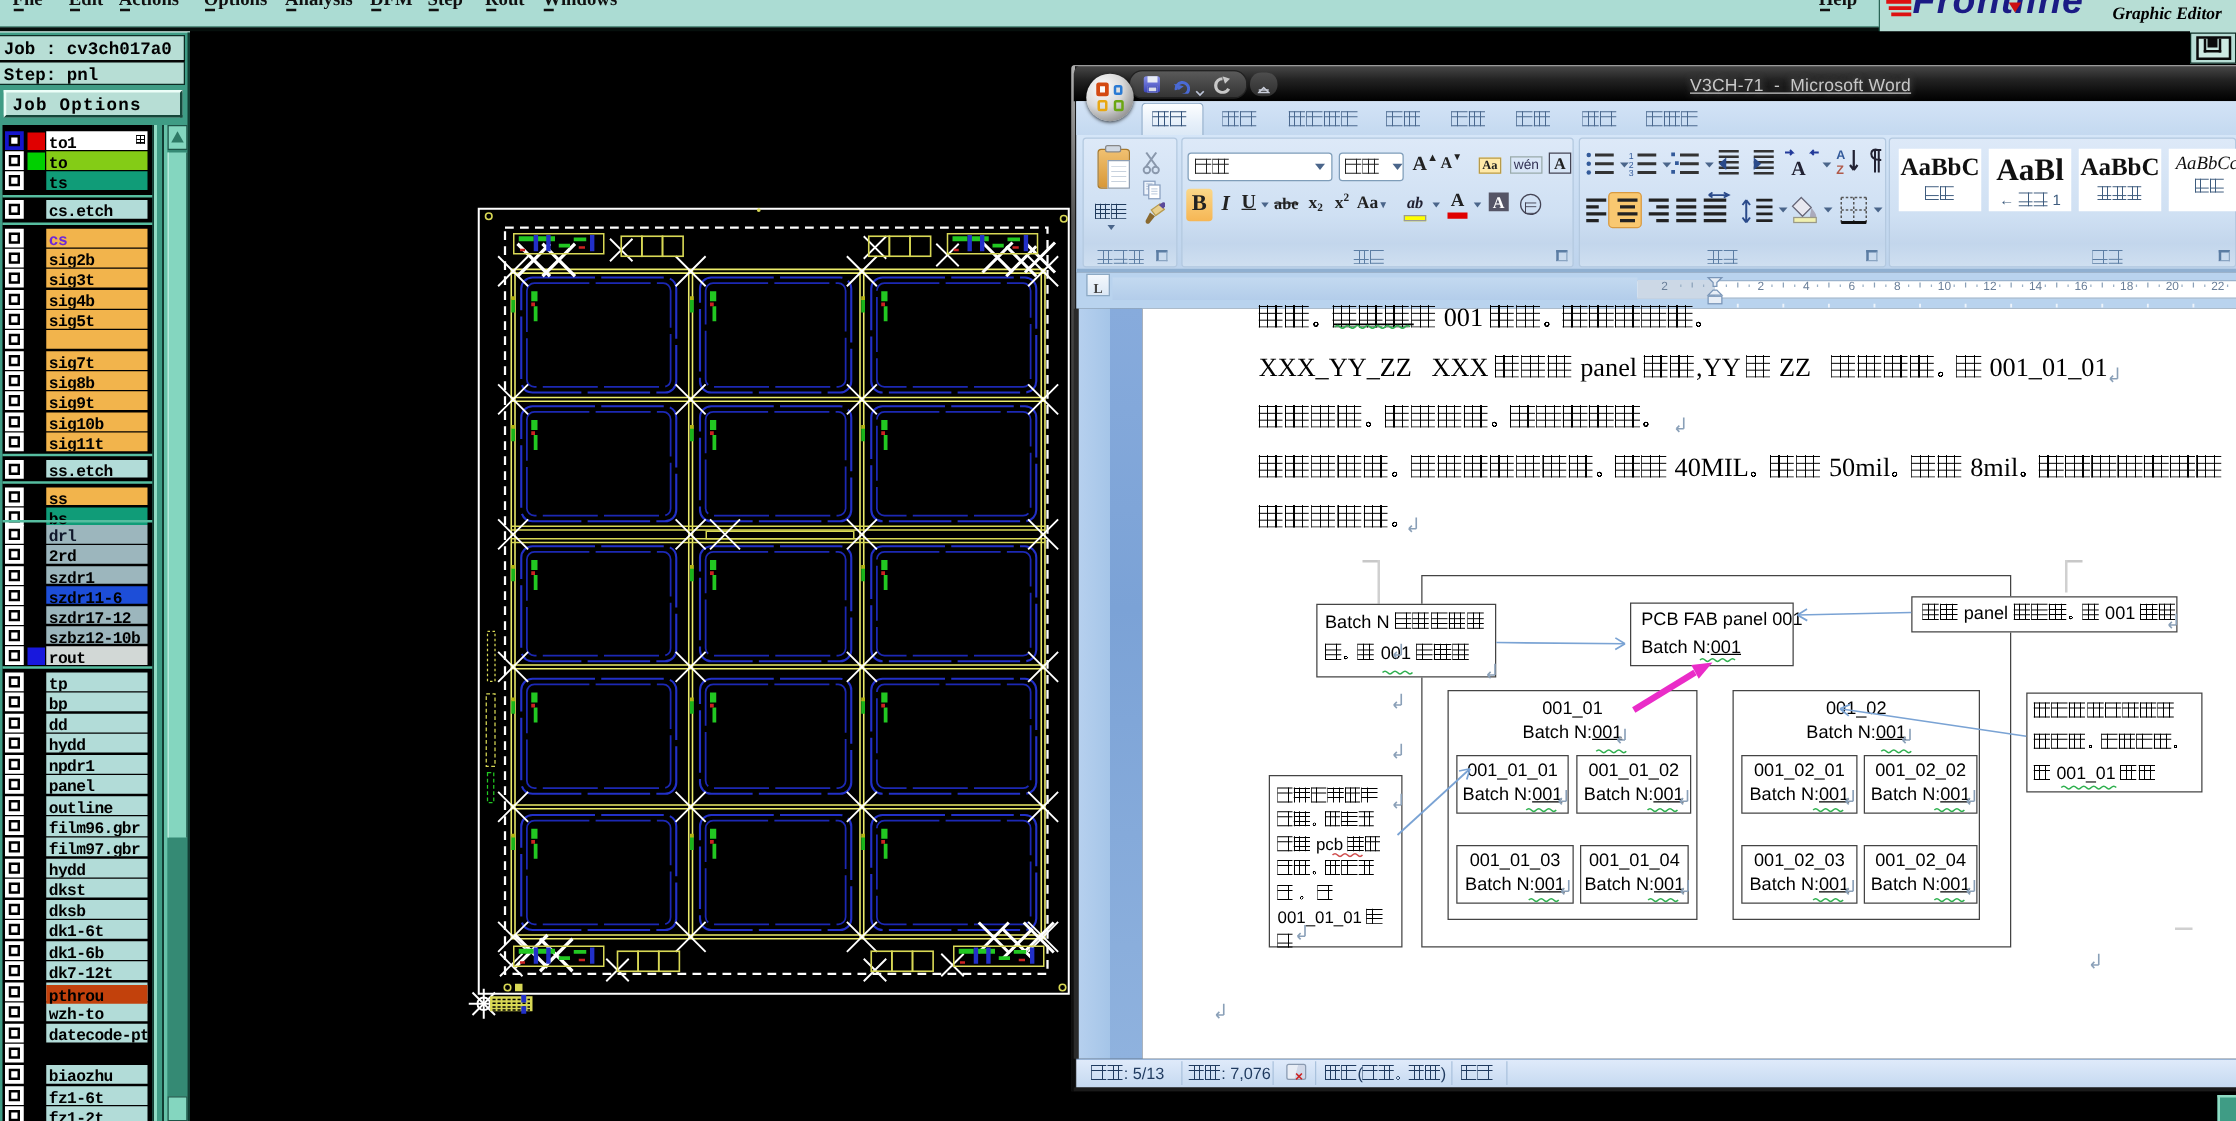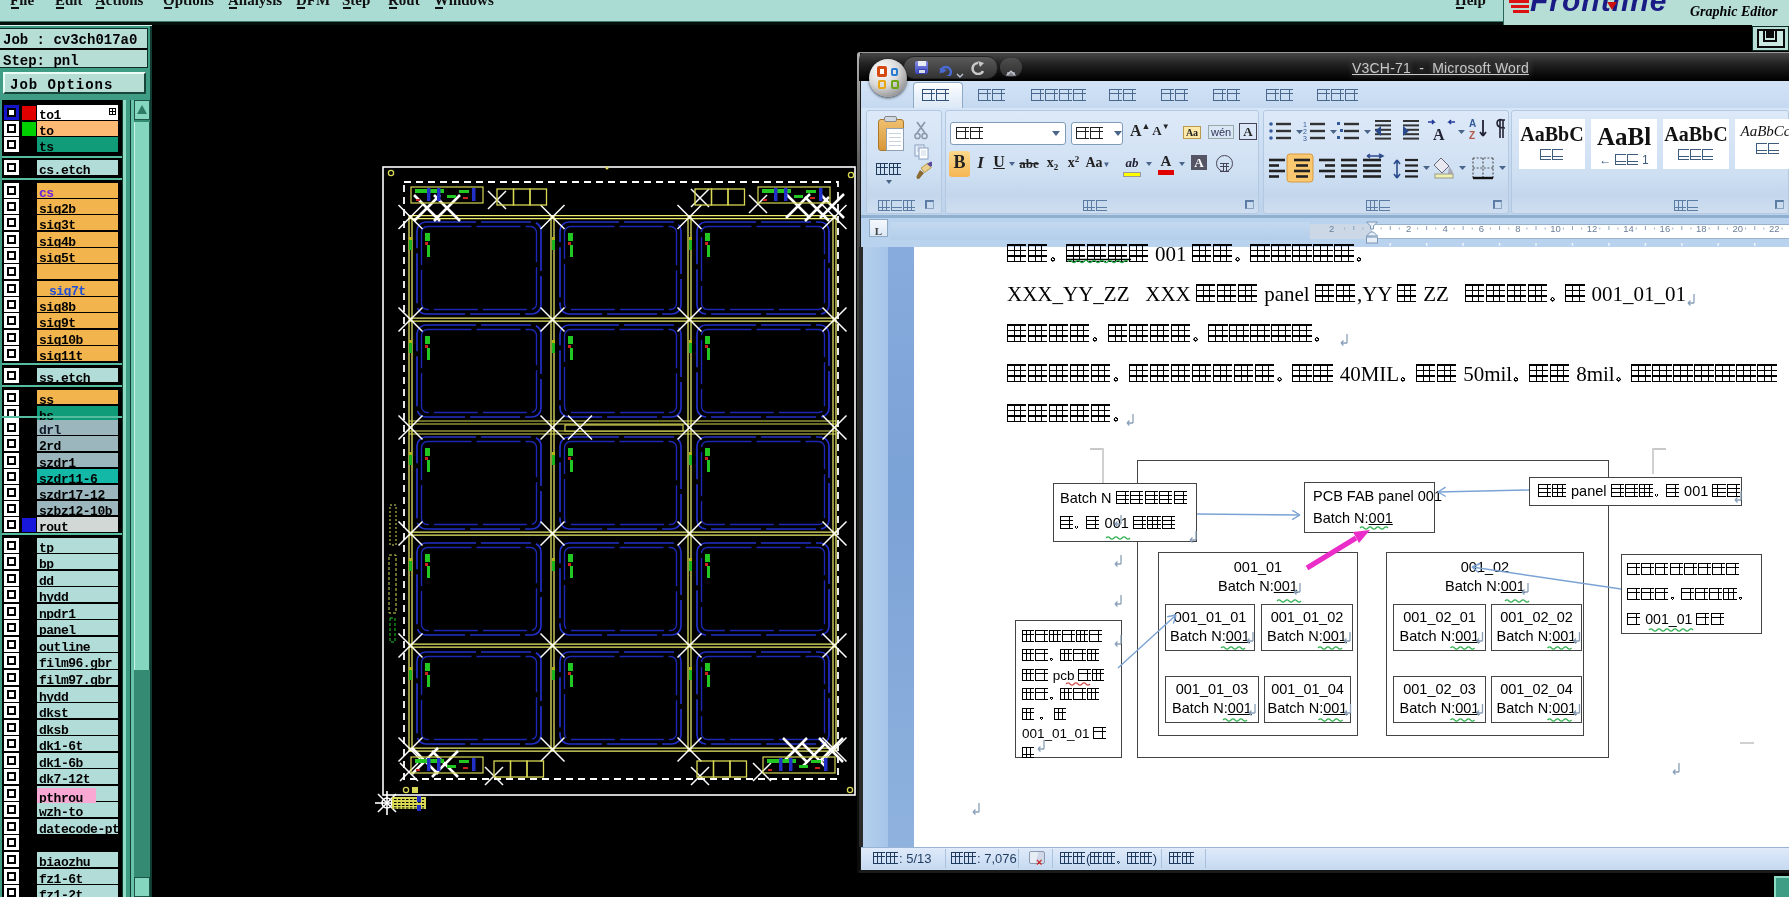--- a/index.html
+++ b/index.html
@@ -56,21 +56,21 @@
 <div class="abs" style="left:2px;top:100px;width:120px;height:797px;background:#000;"></div>
 <div class="abs" style="left:4px;top:105.0px;width:15px;height:15px;background:#1515cc;"></div>
 <div class="abs" style="left:7px;top:108.0px;width:9px;height:9px;background:#000;"></div>
 <div class="abs" style="left:9px;top:110.0px;width:5px;height:5px;background:#fff;"></div>
 <div class="abs" style="left:22px;top:106.0px;width:14px;height:14px;background:#e00000;"></div>
 <div class="abs" style="left:37px;top:105.0px;width:81px;height:14.8px;background:#fff;overflow:hidden;"><span style="float:right;margin:3px 2px 0 0;width:7px;height:7px;background:linear-gradient(#000 0 1px,transparent 1px 3px,#000 3px 4px,transparent 4px 6px,#000 6px 7px),linear-gradient(90deg,#000 0 1px,transparent 1px 3px,#000 3px 4px,transparent 4px 6px,#000 6px 7px);display:inline-block;"></span><span style="position:relative;top:0px;left:2px;font:bold 13px 'Liberation Mono',monospace;color:#000;letter-spacing:-0.5px;">to1</span></div>
 <div class="abs" style="left:4px;top:121.2px;width:15px;height:15px;background:#fff;"></div>
 <div class="abs" style="left:7px;top:124.2px;width:9px;height:9px;background:#000;"></div>
 <div class="abs" style="left:9px;top:126.2px;width:5px;height:5px;background:#fff;"></div>
 <div class="abs" style="left:22px;top:122.2px;width:14px;height:14px;background:#00d000;"></div>
-<div class="abs" style="left:37px;top:121.2px;width:81px;height:14.8px;background:#fdba74;overflow:hidden;"><span style="position:relative;top:0px;left:2px;font:bold 13px 'Liberation Mono',monospace;color:#000;letter-spacing:-0.5px;">to</span></div>
+<div class="abs" style="left:37px;top:121.2px;width:81px;height:14.8px;background:#84cc16;overflow:hidden;"><span style="position:relative;top:0px;left:2px;font:bold 13px 'Liberation Mono',monospace;color:#000;letter-spacing:-0.5px;">to</span></div>
 <div class="abs" style="left:4px;top:137.4px;width:15px;height:15px;background:#fff;"></div>
 <div class="abs" style="left:7px;top:140.4px;width:9px;height:9px;background:#000;"></div>
 <div class="abs" style="left:9px;top:142.4px;width:5px;height:5px;background:#fff;"></div>
 <div class="abs" style="left:37px;top:137.4px;width:81px;height:14.8px;background:#109c78;overflow:hidden;"><span style="position:relative;top:0px;left:2px;font:bold 13px 'Liberation Mono',monospace;color:#000;letter-spacing:-0.5px;">ts</span></div>
 <div class="abs" style="left:2px;top:155.5px;width:120px;height:2px;background:#56bda0;"></div>
 <div class="abs" style="left:4px;top:160.0px;width:15px;height:15px;background:#fff;"></div>
 <div class="abs" style="left:7px;top:163.0px;width:9px;height:9px;background:#000;"></div>
 <div class="abs" style="left:9px;top:165.0px;width:5px;height:5px;background:#fff;"></div>
 <div class="abs" style="left:37px;top:160.0px;width:81px;height:14.8px;background:#b2dcd8;overflow:hidden;"><span style="position:relative;top:0px;left:2px;font:bold 13px 'Liberation Mono',monospace;color:#000;letter-spacing:-0.5px;">cs.etch</span></div>
 <div class="abs" style="left:2px;top:178.0px;width:120px;height:2px;background:#56bda0;"></div>
@@ -94,21 +94,21 @@
 <div class="abs" style="left:7px;top:250.9px;width:9px;height:9px;background:#000;"></div>
 <div class="abs" style="left:9px;top:252.9px;width:5px;height:5px;background:#fff;"></div>
 <div class="abs" style="left:37px;top:247.9px;width:81px;height:15.0px;background:#f2b44c;overflow:hidden;"><span style="position:relative;top:0px;left:2px;font:bold 13px 'Liberation Mono',monospace;color:#000;letter-spacing:-0.5px;">sig5t</span></div>
 <div class="abs" style="left:4px;top:264.2px;width:15px;height:15px;background:#fff;"></div>
 <div class="abs" style="left:7px;top:267.2px;width:9px;height:9px;background:#000;"></div>
 <div class="abs" style="left:9px;top:269.2px;width:5px;height:5px;background:#fff;"></div>
 <div class="abs" style="left:37px;top:264.2px;width:81px;height:15.0px;background:#f2b44c;overflow:hidden;"><span style="position:relative;top:16px;left:2px;font:bold 13px 'Liberation Mono',monospace;color:#404040;letter-spacing:-0.5px;">sig6b</span></div>
 <div class="abs" style="left:4px;top:280.6px;width:15px;height:15px;background:#fff;"></div>
 <div class="abs" style="left:7px;top:283.6px;width:9px;height:9px;background:#000;"></div>
 <div class="abs" style="left:9px;top:285.6px;width:5px;height:5px;background:#fff;"></div>
-<div class="abs" style="left:37px;top:280.6px;width:81px;height:15.0px;background:#f2b44c;overflow:hidden;"><span style="position:relative;top:0px;left:12px;font:bold 13px 'Liberation Mono',monospace;color:#1d4ed8;letter-spacing:-0.5px;">sig7t</span></div>
+<div class="abs" style="left:37px;top:280.6px;width:81px;height:15.0px;background:#f2b44c;overflow:hidden;"><span style="position:relative;top:0px;left:2px;font:bold 13px 'Liberation Mono',monospace;color:#000000;letter-spacing:-0.5px;">sig7t</span></div>
 <div class="abs" style="left:4px;top:297.0px;width:15px;height:15px;background:#fff;"></div>
 <div class="abs" style="left:7px;top:300.0px;width:9px;height:9px;background:#000;"></div>
 <div class="abs" style="left:9px;top:302.0px;width:5px;height:5px;background:#fff;"></div>
 <div class="abs" style="left:37px;top:297.0px;width:81px;height:15.0px;background:#f2b44c;overflow:hidden;"><span style="position:relative;top:0px;left:2px;font:bold 13px 'Liberation Mono',monospace;color:#000;letter-spacing:-0.5px;">sig8b</span></div>
 <div class="abs" style="left:4px;top:313.3px;width:15px;height:15px;background:#fff;"></div>
 <div class="abs" style="left:7px;top:316.3px;width:9px;height:9px;background:#000;"></div>
 <div class="abs" style="left:9px;top:318.3px;width:5px;height:5px;background:#fff;"></div>
 <div class="abs" style="left:37px;top:313.3px;width:81px;height:15.0px;background:#f2b44c;overflow:hidden;"><span style="position:relative;top:0px;left:2px;font:bold 13px 'Liberation Mono',monospace;color:#000;letter-spacing:-0.5px;">sig9t</span></div>
 <div class="abs" style="left:4px;top:329.6px;width:15px;height:15px;background:#fff;"></div>
 <div class="abs" style="left:7px;top:332.6px;width:9px;height:9px;background:#000;"></div>
@@ -141,21 +141,21 @@
 <div class="abs" style="left:7px;top:439.4px;width:9px;height:9px;background:#000;"></div>
 <div class="abs" style="left:9px;top:441.4px;width:5px;height:5px;background:#fff;"></div>
 <div class="abs" style="left:37px;top:436.4px;width:81px;height:14.7px;background:#9cb6bd;overflow:hidden;"><span style="position:relative;top:0px;left:2px;font:bold 13px 'Liberation Mono',monospace;color:#000;letter-spacing:-0.5px;">2rd</span></div>
 <div class="abs" style="left:4px;top:452.5px;width:15px;height:15px;background:#fff;"></div>
 <div class="abs" style="left:7px;top:455.5px;width:9px;height:9px;background:#000;"></div>
 <div class="abs" style="left:9px;top:457.5px;width:5px;height:5px;background:#fff;"></div>
 <div class="abs" style="left:37px;top:452.5px;width:81px;height:14.7px;background:#9cb6bd;overflow:hidden;"><span style="position:relative;top:0px;left:2px;font:bold 13px 'Liberation Mono',monospace;color:#000;letter-spacing:-0.5px;">szdr1</span></div>
 <div class="abs" style="left:4px;top:468.6px;width:15px;height:15px;background:#fff;"></div>
 <div class="abs" style="left:7px;top:471.6px;width:9px;height:9px;background:#000;"></div>
 <div class="abs" style="left:9px;top:473.6px;width:5px;height:5px;background:#fff;"></div>
-<div class="abs" style="left:37px;top:468.6px;width:81px;height:14.7px;background:#14b8a6;overflow:hidden;"><span style="position:relative;top:0px;left:2px;font:bold 13px 'Liberation Mono',monospace;color:#000;letter-spacing:-0.5px;">szdr11-6</span></div>
+<div class="abs" style="left:37px;top:468.6px;width:81px;height:14.7px;background:#1d4ed8;overflow:hidden;"><span style="position:relative;top:0px;left:2px;font:bold 13px 'Liberation Mono',monospace;color:#000;letter-spacing:-0.5px;">szdr11-6</span></div>
 <div class="abs" style="left:4px;top:484.7px;width:15px;height:15px;background:#fff;"></div>
 <div class="abs" style="left:7px;top:487.7px;width:9px;height:9px;background:#000;"></div>
 <div class="abs" style="left:9px;top:489.7px;width:5px;height:5px;background:#fff;"></div>
 <div class="abs" style="left:37px;top:484.7px;width:81px;height:14.7px;background:#9cb6bd;overflow:hidden;"><span style="position:relative;top:0px;left:2px;font:bold 13px 'Liberation Mono',monospace;color:#000;letter-spacing:-0.5px;">szdr17-12</span></div>
 <div class="abs" style="left:4px;top:500.8px;width:15px;height:15px;background:#fff;"></div>
 <div class="abs" style="left:7px;top:503.8px;width:9px;height:9px;background:#000;"></div>
 <div class="abs" style="left:9px;top:505.8px;width:5px;height:5px;background:#fff;"></div>
 <div class="abs" style="left:37px;top:500.8px;width:81px;height:14.7px;background:#9cb6bd;overflow:hidden;"><span style="position:relative;top:0px;left:2px;font:bold 13px 'Liberation Mono',monospace;color:#000;letter-spacing:-0.5px;">szbz12-10b</span></div>
 <div class="abs" style="left:4px;top:516.9px;width:15px;height:15px;background:#fff;"></div>
 <div class="abs" style="left:7px;top:519.9px;width:9px;height:9px;background:#000;"></div>
@@ -231,21 +231,21 @@
 <div class="abs" style="left:7px;top:805.3px;width:9px;height:9px;background:#000;"></div>
 <div class="abs" style="left:9px;top:807.3px;width:5px;height:5px;background:#fff;"></div>
 <div class="abs" style="left:37px;top:802.3px;width:81px;height:15.2px;background:#b2dcd8;overflow:hidden;"><span style="position:relative;top:0px;left:2px;font:bold 13px 'Liberation Mono',monospace;color:#000;letter-spacing:-0.5px;">wzh-to</span></div>
 <div class="abs" style="left:4px;top:818.9px;width:15px;height:15px;background:#fff;"></div>
 <div class="abs" style="left:7px;top:821.9px;width:9px;height:9px;background:#000;"></div>
 <div class="abs" style="left:9px;top:823.9px;width:5px;height:5px;background:#fff;"></div>
 <div class="abs" style="left:37px;top:818.9px;width:81px;height:15.2px;background:#b2dcd8;overflow:hidden;"><span style="position:relative;top:0px;left:2px;font:bold 13px 'Liberation Mono',monospace;color:#000;letter-spacing:-0.5px;">datecode-pt</span></div>
 <div class="abs" style="left:4px;top:835.4px;width:15px;height:15px;background:#fff;"></div>
 <div class="abs" style="left:7px;top:838.4px;width:9px;height:9px;background:#000;"></div>
 <div class="abs" style="left:9px;top:840.4px;width:5px;height:5px;background:#fff;"></div>
-<div class="abs" style="left:37px;top:788px;width:59px;height:15.2px;background:#f9a8d4;overflow:hidden;"><span style="position:relative;top:0px;left:2px;font:bold 13px 'Liberation Mono',monospace;color:#000;letter-spacing:-0.5px;">pthrou</span></div>
+<div class="abs" style="left:37px;top:788px;width:81px;height:15.2px;background:#c2410c;overflow:hidden;"><span style="position:relative;top:0px;left:2px;font:bold 13px 'Liberation Mono',monospace;color:#000;letter-spacing:-0.5px;">pthrou</span></div>
 <div class="abs" style="left:4px;top:852.0px;width:15px;height:15px;background:#fff;"></div>
 <div class="abs" style="left:7px;top:855.0px;width:9px;height:9px;background:#000;"></div>
 <div class="abs" style="left:9px;top:857.0px;width:5px;height:5px;background:#fff;"></div>
 <div class="abs" style="left:37px;top:852.0px;width:81px;height:15.2px;background:#b2dcd8;overflow:hidden;"><span style="position:relative;top:0px;left:2px;font:bold 13px 'Liberation Mono',monospace;color:#000;letter-spacing:-0.5px;">biaozhu</span></div>
 <div class="abs" style="left:4px;top:868.5px;width:15px;height:15px;background:#fff;"></div>
 <div class="abs" style="left:7px;top:871.5px;width:9px;height:9px;background:#000;"></div>
 <div class="abs" style="left:9px;top:873.5px;width:5px;height:5px;background:#fff;"></div>
 <div class="abs" style="left:37px;top:868.5px;width:81px;height:15.2px;background:#b2dcd8;overflow:hidden;"><span style="position:relative;top:0px;left:2px;font:bold 13px 'Liberation Mono',monospace;color:#000;letter-spacing:-0.5px;">fz1-6t</span></div>
 <div class="abs" style="left:4px;top:885.0px;width:15px;height:15px;background:#fff;"></div>
 <div class="abs" style="left:7px;top:888.0px;width:9px;height:9px;background:#000;"></div>

